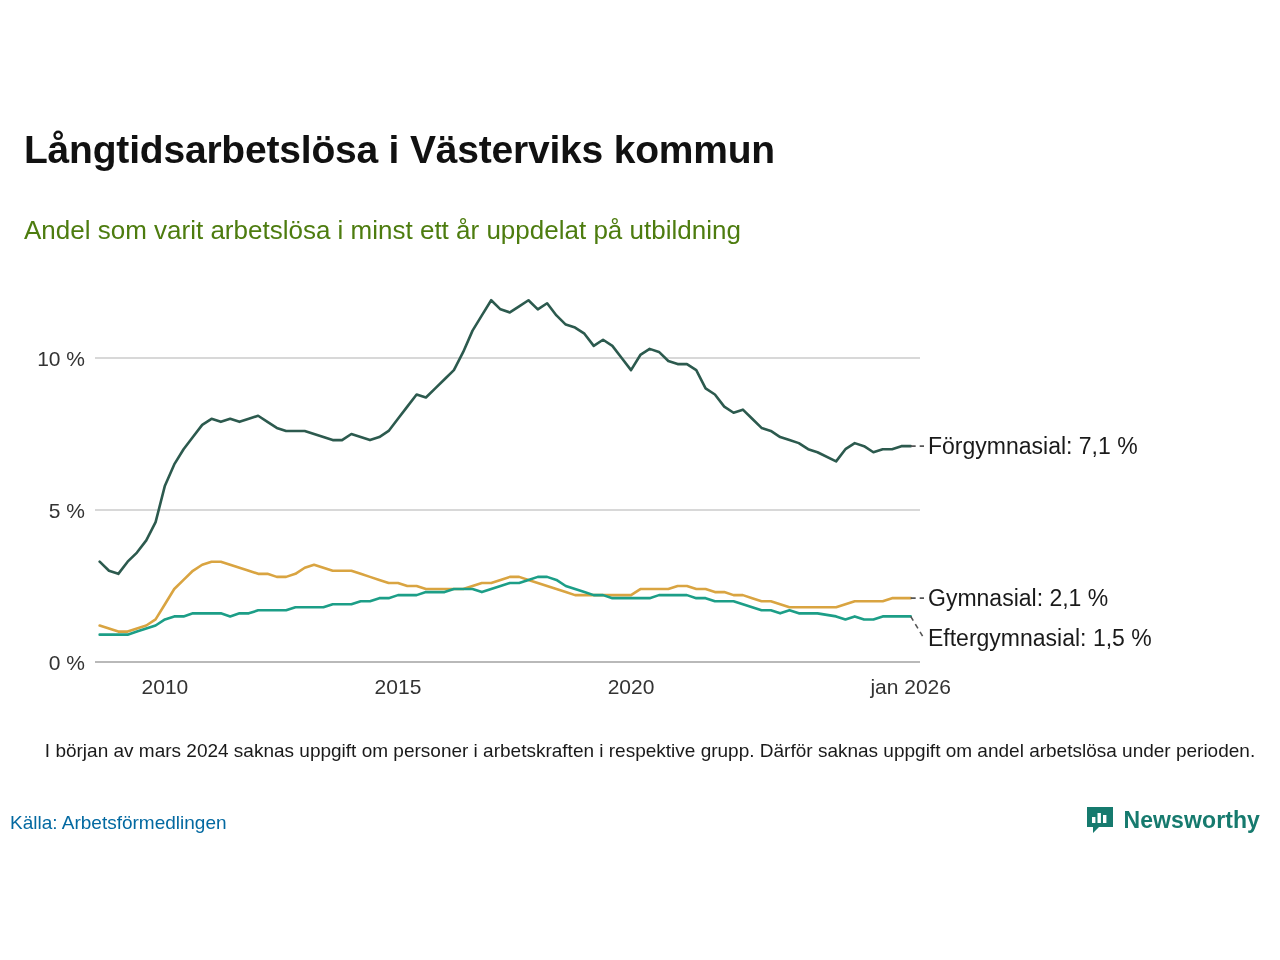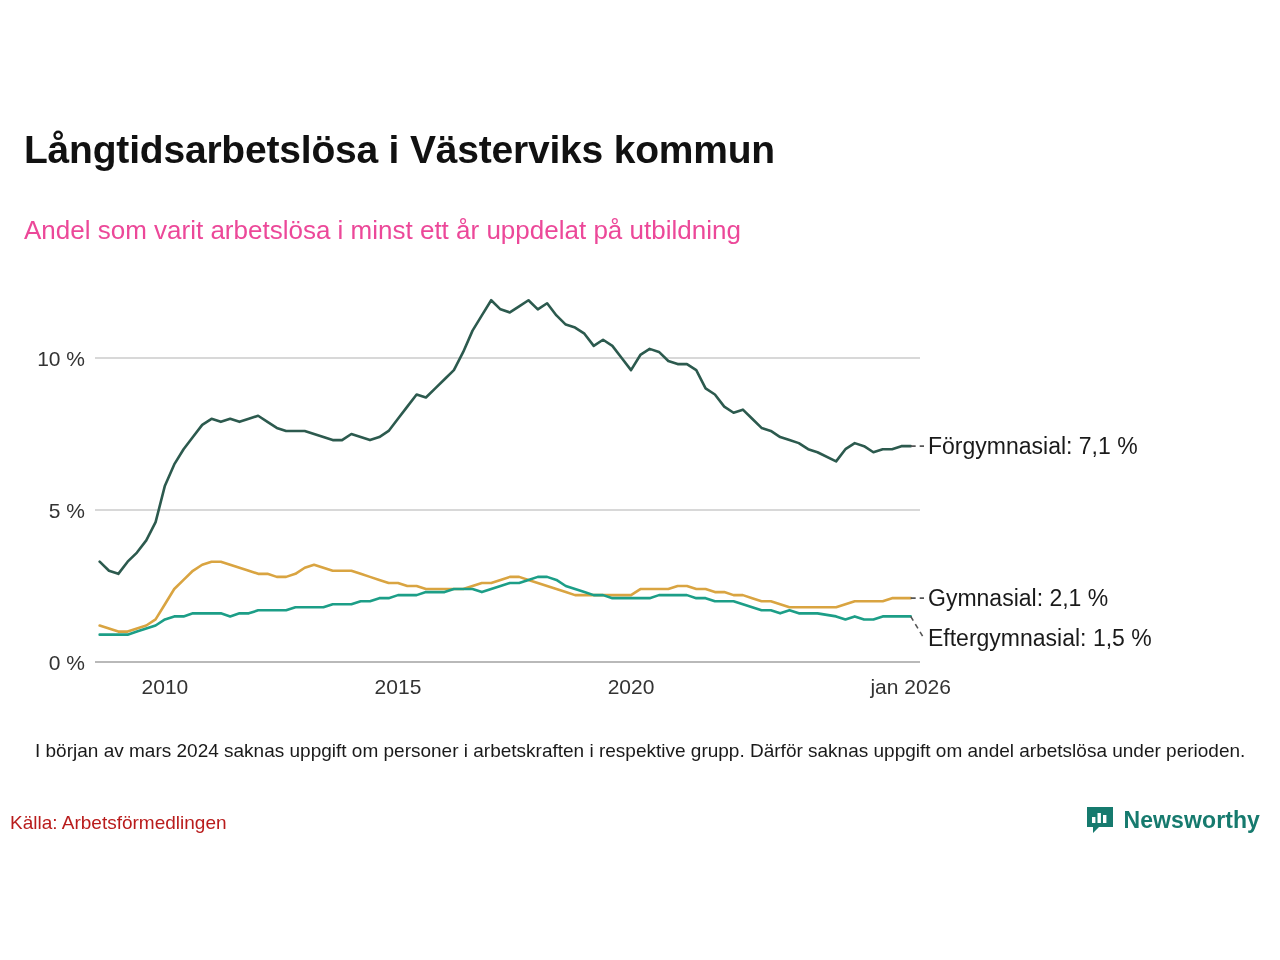--- a/index.html
+++ b/index.html
@@ -13,38 +13,39 @@
     font-family: "Liberation Sans", sans-serif;
     color: #1a1a1a;
     position: relative;
     overflow: hidden;
   }
   .page {
     position: absolute;
     left: 0; top: 0;
     width: 1280px;
     height: 960px;
+    text-align: center;
   }
   .title {
     position: absolute;
     left: 24px;
     top: 128px;
     font-size: 39px;
     font-weight: bold;
     letter-spacing: -0.2px;
     color: #111111;
     white-space: nowrap;
   }
   .subtitle {
     position: absolute;
     left: 24px;
     top: 215px;
     font-size: 26px;
     font-weight: normal;
-    color: #ec4899;
+    color: #4d7c0f;
     white-space: nowrap;
   }
   .chart-area {
     position: absolute;
     left: 0;
     top: 262px;
     width: 1184px;
     height: 445px;
   }
   svg.plot {
@@ -73,21 +74,21 @@
     font-size: 19px;
     line-height: 1.18;
     color: #1a1a1a;
     margin-left: 25px;
   }
   .source {
     position: absolute;
     left: 10px;
     top: 812px;
     font-size: 19px;
-    color: #b91c1c;
+    color: #0369a1;
   }
   .brand {
     position: absolute;
     right: 20px;
     top: 805px;
     display: flex;
     align-items: center;
     gap: 9px;
   }
   .brand-name {

